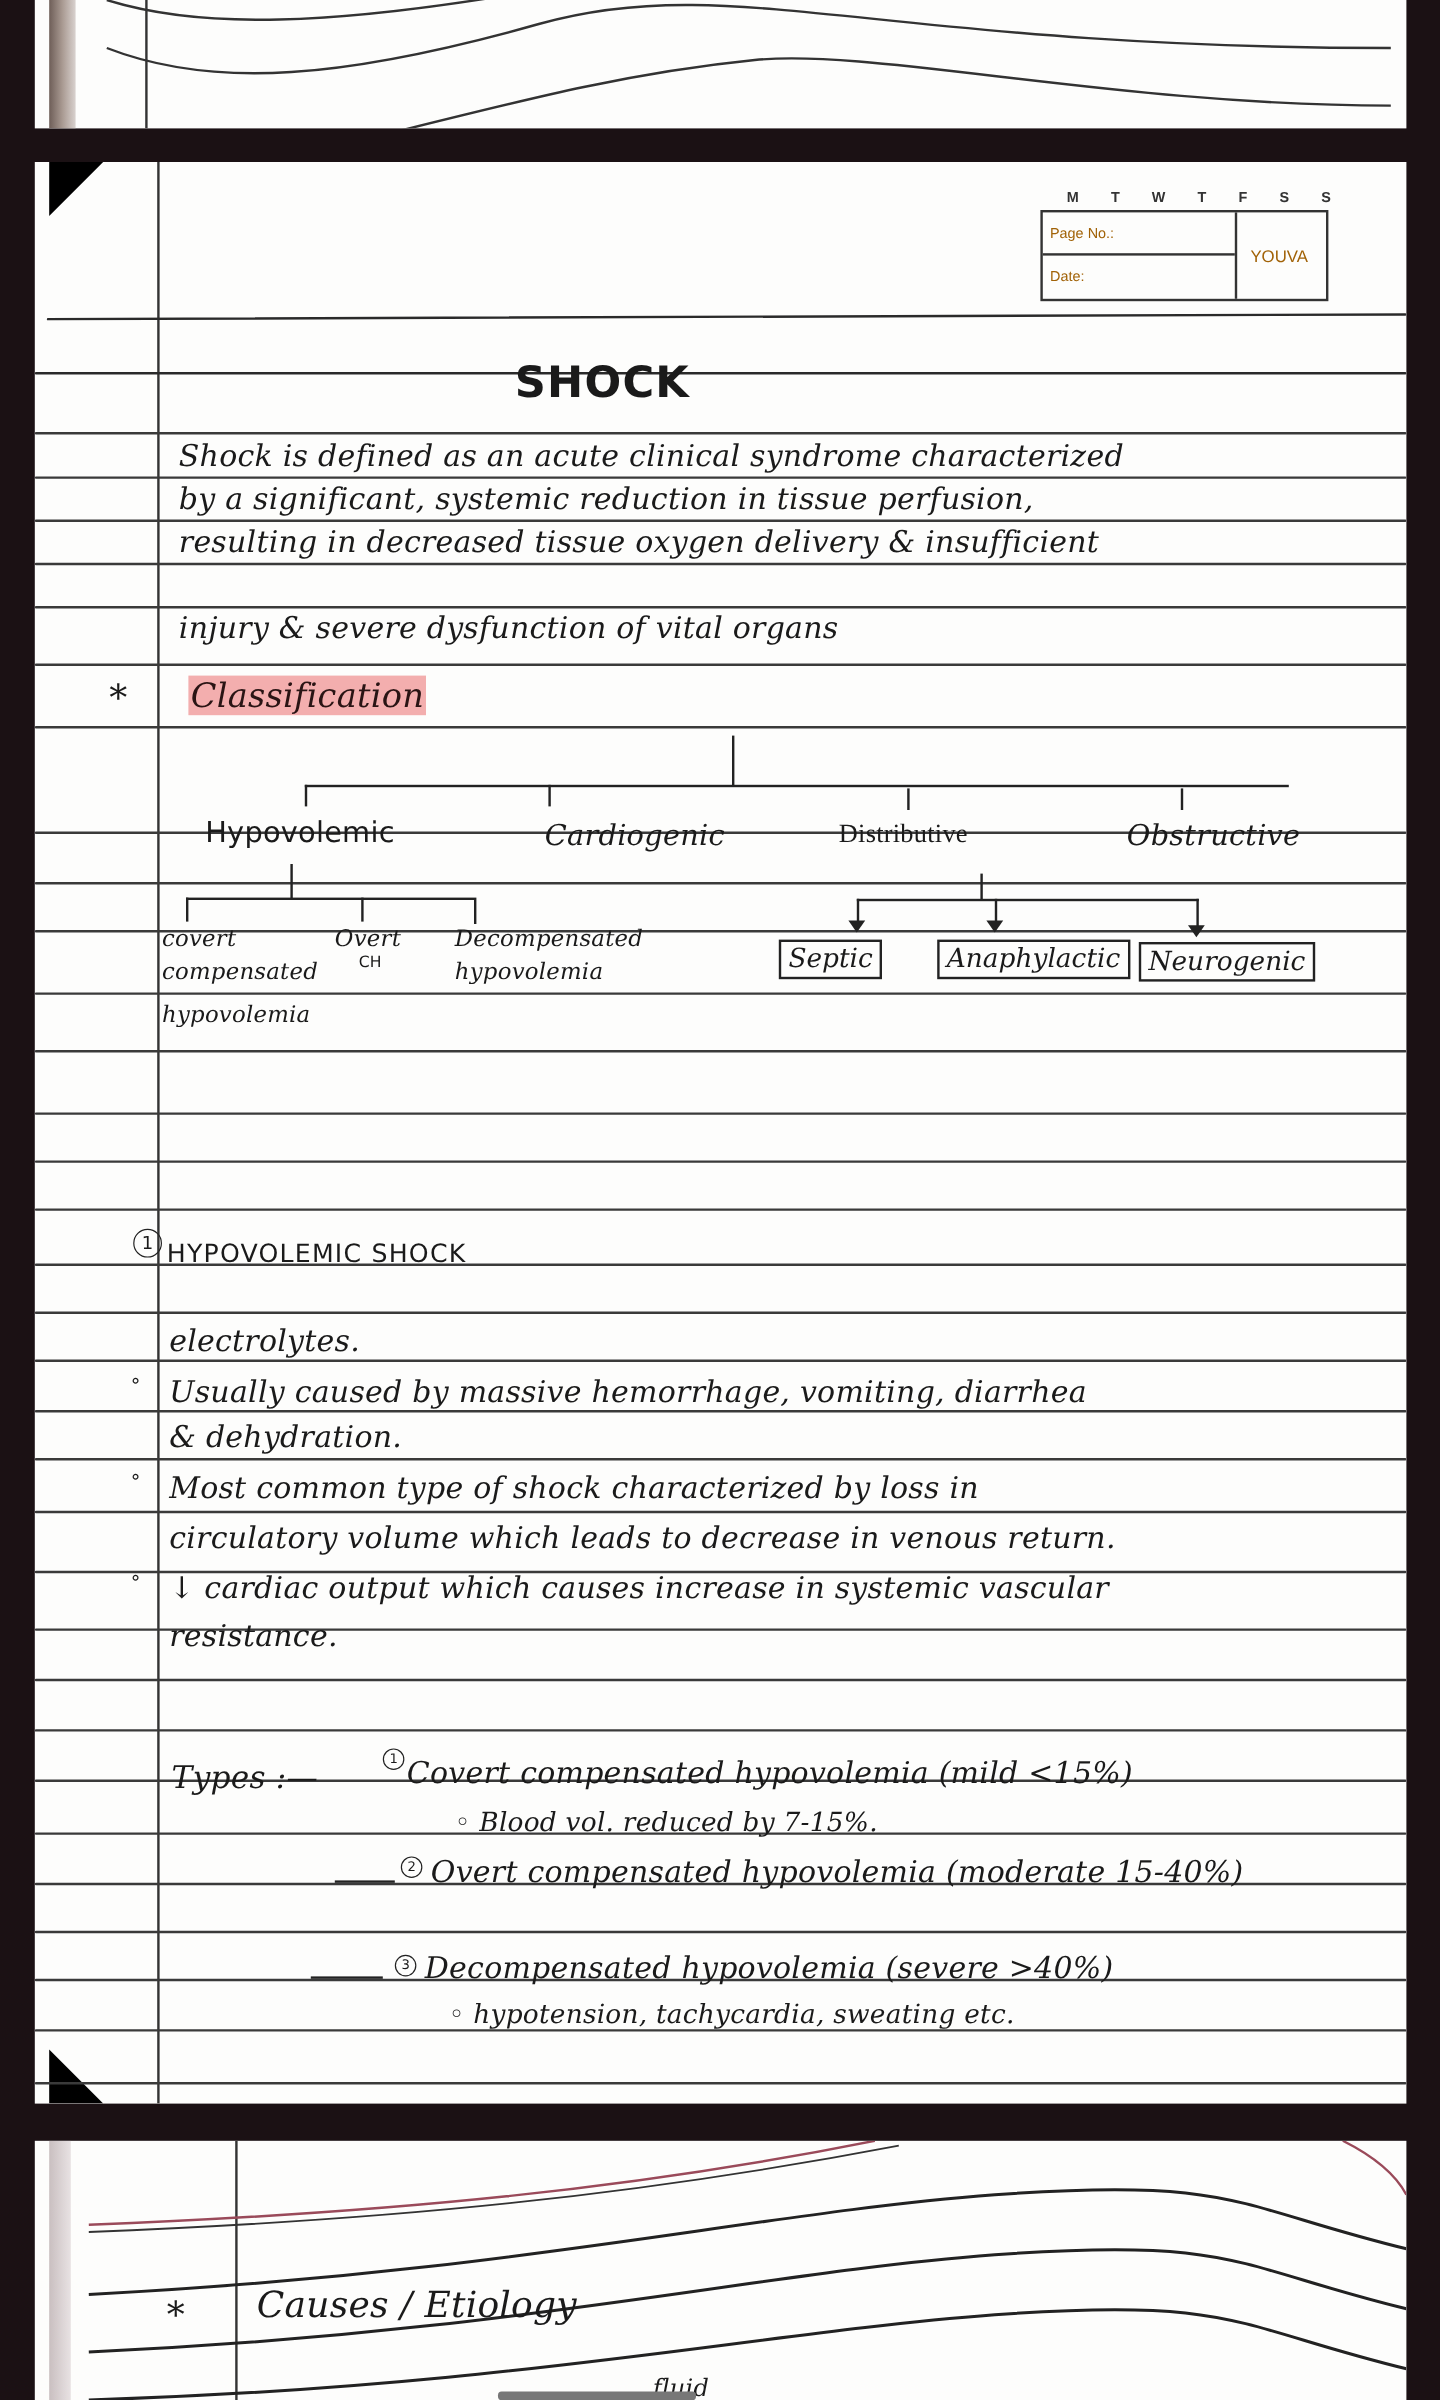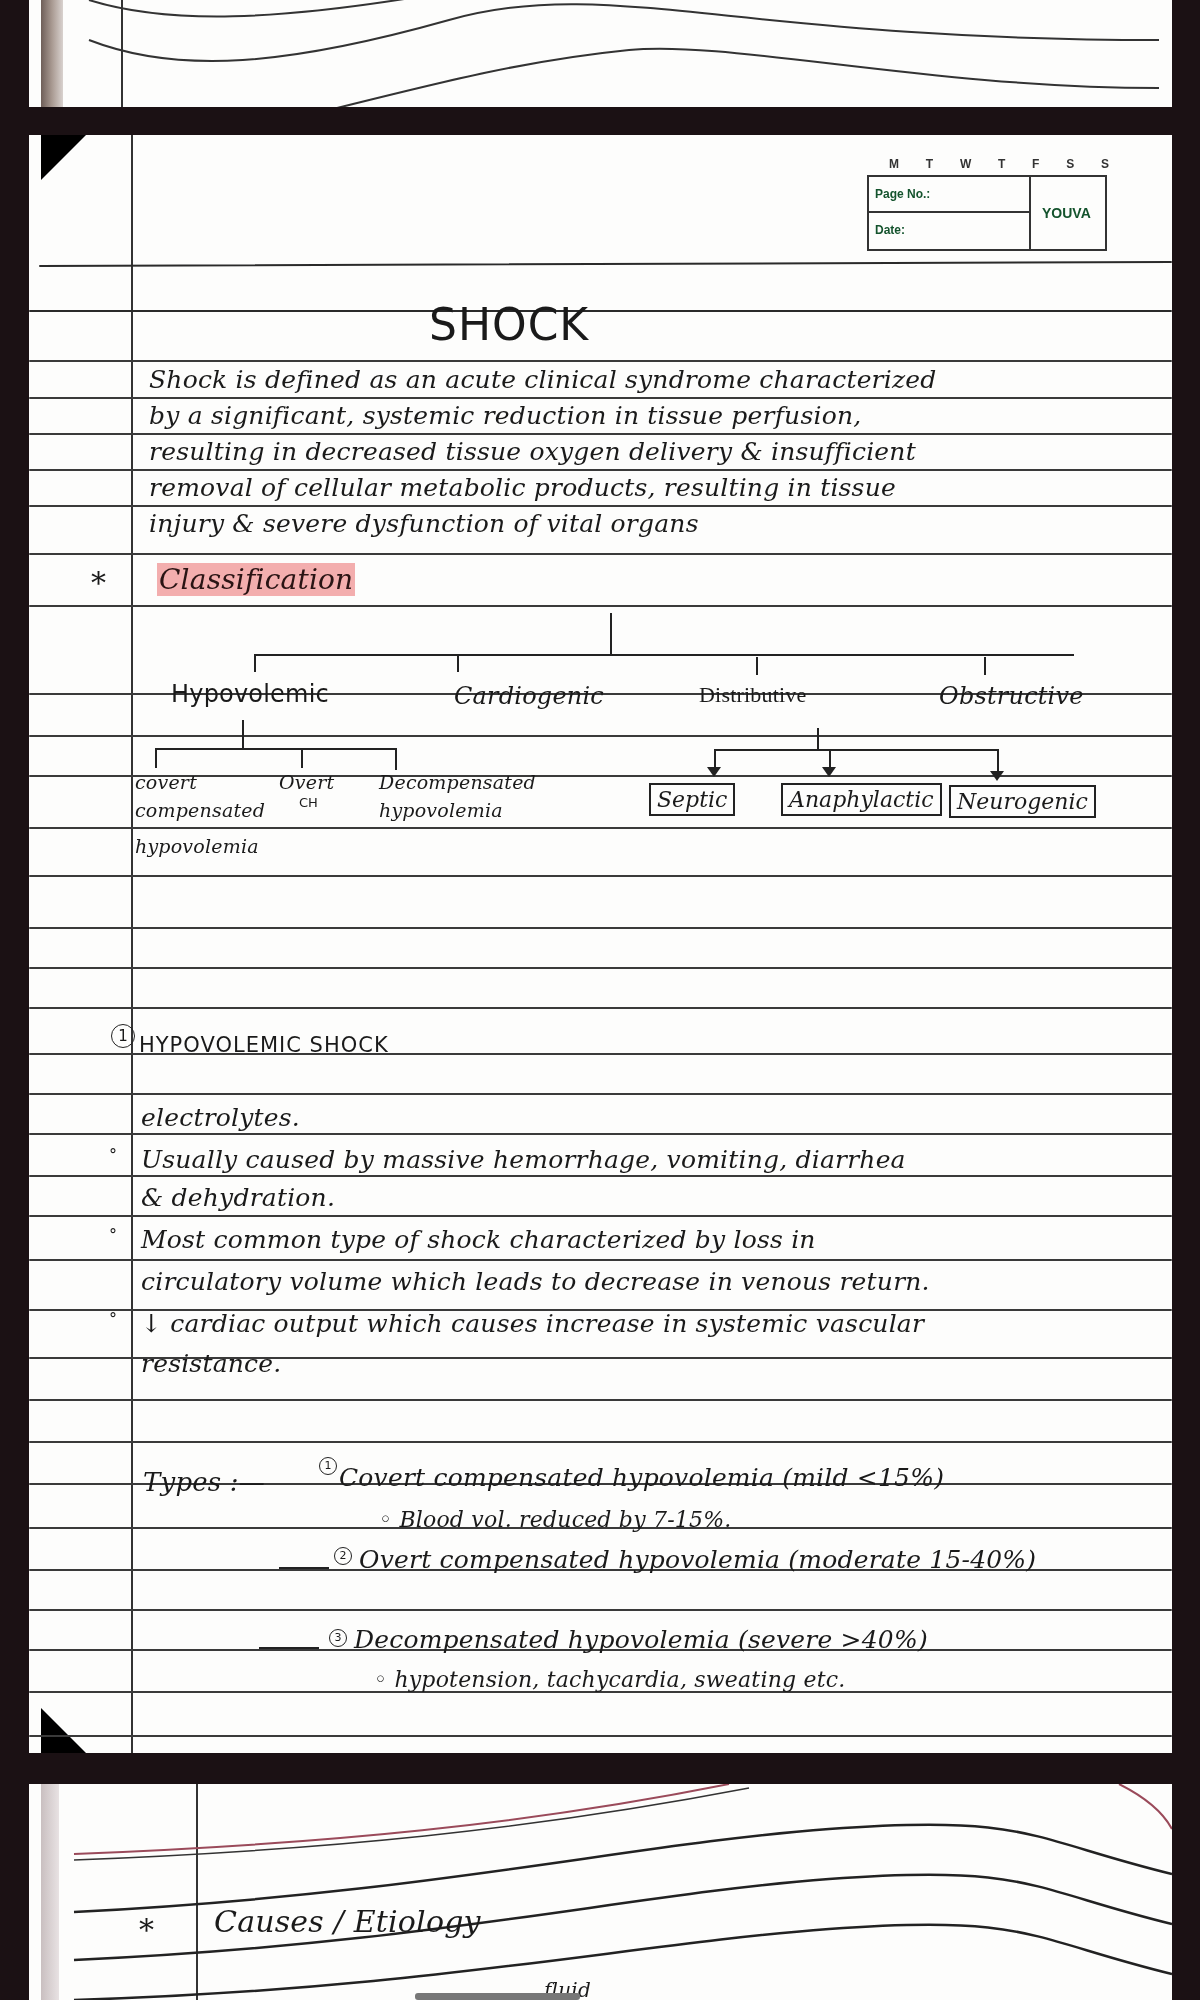--- a/index.html
+++ b/index.html
@@ -9,29 +9,29 @@
   .page.top{top:0;height:107px;}
   .page.main{top:135px;height:1618px;}
   .page.bottom{top:1784px;height:216px;}
   .ruled{position:absolute;left:0;right:0;height:2px;background:#2a2a2a;border-radius:2px;}
   .ruled.faint{background:#3a3a3a;height:1.5px;}
   .margin-line{position:absolute;top:0;bottom:0;width:1.5px;background:#333;}
   .binding{position:absolute;top:0;bottom:0;left:12px;width:22px;background:linear-gradient(90deg,#6e5e58,#a99a92,#d9d2cf);}
   .corner{position:absolute;left:12px;width:0;height:0;}
   .hw{position:absolute;font-family:"DejaVu Serif", serif;font-style:italic;font-size:25px;white-space:nowrap;letter-spacing:0.2px;}
   .print{position:absolute;font-family:"DejaVu Sans", sans-serif;white-space:nowrap;}
-  .title{font-family:"DejaVu Sans", sans-serif;font-size:44px;font-weight:400;letter-spacing:1px;}
+  .title{font-family:"DejaVu Sans", sans-serif;font-size:36px;font-weight:700;letter-spacing:1px;}
   .box{position:absolute;border:2px solid #222;padding:2px 6px;font-family:"DejaVu Serif", serif;font-style:italic;font-size:22px;background:transparent;}
   .hl{background:rgba(235,110,110,0.55);color:#2a1414;padding:0 2px;}
   .line-v{position:absolute;width:2px;background:#222;}
   .line-h{position:absolute;height:2px;background:#222;}
   .arrow{position:absolute;width:0;height:0;border-left:7px solid transparent;border-right:7px solid transparent;border-top:10px solid #222;}
   .circ{display:inline-block;border:1.5px solid #222;border-radius:50%;width:22px;height:22px;line-height:22px;text-align:center;font-size:15px;font-style:normal;font-family:"DejaVu Sans", sans-serif;vertical-align:middle;}
   .header-box{position:absolute;left:838px;top:40px;width:236px;height:72px;border:2px solid #333;font-family:"Liberation Sans", sans-serif;}
-  .header-box .cell{position:absolute;font-size:12px;font-weight:bold;color:#14532d;}
+  .header-box .cell{position:absolute;font-size:12px;font-weight:normal;color:#a16207;}
   .days{position:absolute;left:860px;top:22px;width:220px;display:flex;justify-content:space-between;font-family:"Liberation Sans", sans-serif;font-size:12px;font-weight:bold;color:#333;}
   .scroll-thumb{position:absolute;left:415px;top:1993px;width:165px;height:7px;background:#777;border-radius:3px;}
 </style>
 </head>
 <body>
 
 <div class="page top">
   <div class="binding"></div>
   <div class="margin-line" style="left:92px"></div>
   <svg width="1143" height="107" style="position:absolute;left:0;top:0">
@@ -96,21 +96,20 @@
   <div class="ruled faint" style="top:1474px"></div>
   <div class="ruled faint" style="top:1514px"></div>
   <div class="ruled faint" style="top:1556px"></div>
   <div class="ruled faint" style="top:1600px"></div>
 
   <div class="print title" style="left:400px;top:164px">SHOCK</div>
 
   <div class="hw" style="left:120px;top:266px">by a significant, systemic reduction in tissue perfusion,</div>
   <div class="hw" style="left:120px;top:230px">Shock is defined as an acute clinical syndrome characterized</div>
   <div class="hw" style="left:120px;top:302px">resulting in decreased tissue oxygen delivery &amp; insufficient</div>
-  <div class="hw" style="left:120px;top:338px">removal of cellular metabolic products, resulting in tissue</div>
   <div class="hw" style="left:120px;top:374px">injury &amp; severe dysfunction of vital organs</div>
 
   <div class="hw" style="left:62px;top:430px;font-size:30px;font-style:normal">*</div>
   <div class="hw" style="left:128px;top:428px;font-size:28px"><span class="hl">Classification</span></div>
 
   <div class="line-v" style="left:581px;top:478px;height:42px"></div>
   <div class="line-h" style="left:225px;top:519px;width:820px"></div>
   <div class="line-v" style="left:225px;top:519px;height:18px"></div>
   <div class="line-v" style="left:428px;top:519px;height:18px"></div>
   <div class="line-v" style="left:727px;top:522px;height:18px"></div>

